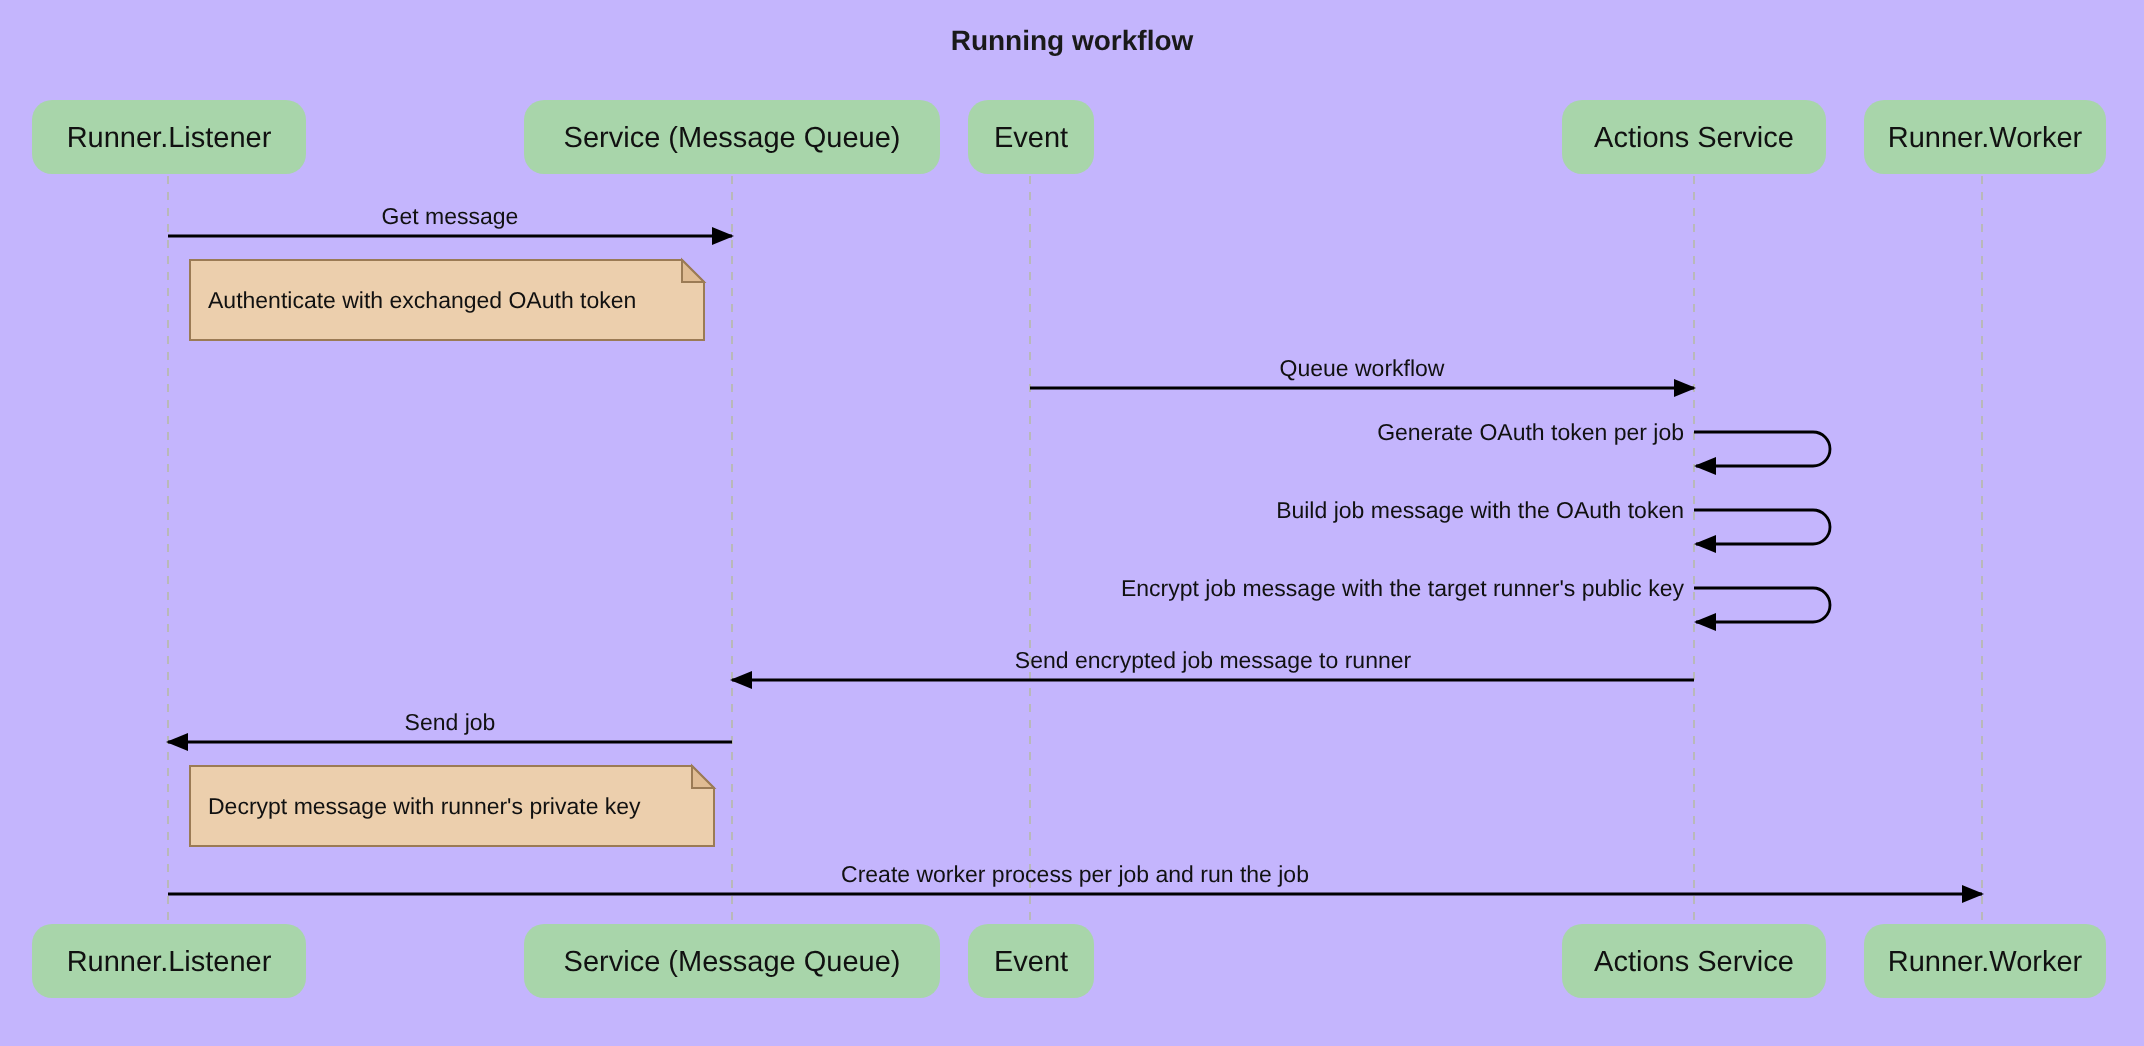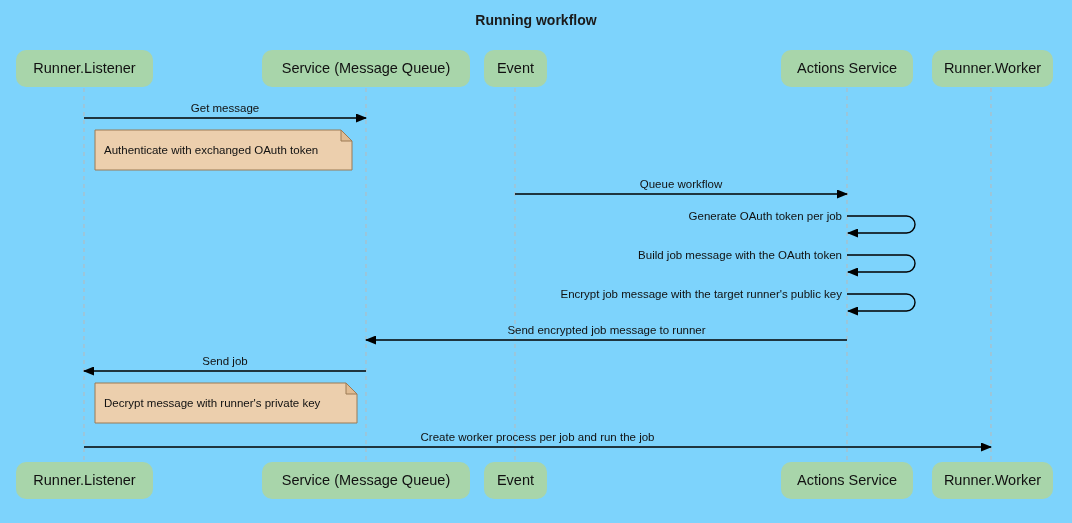--- a/index.html
+++ b/index.html
@@ -8,21 +8,21 @@
     padding: 0;
     background: #ffffff;
   }
   body {
     font-family: "Liberation Sans", sans-serif;
   }
   #diagram-root {
     position: relative;
     width: 1072px;
     height: 523px;
-    background: #7dd3fc;
+    background: #c4b5fd;
     overflow: hidden;
   }
   svg.diagram-canvas {
     position: absolute;
     left: 0;
     top: 0;
     width: 1072px;
     height: 523px;
     display: block;
   }

